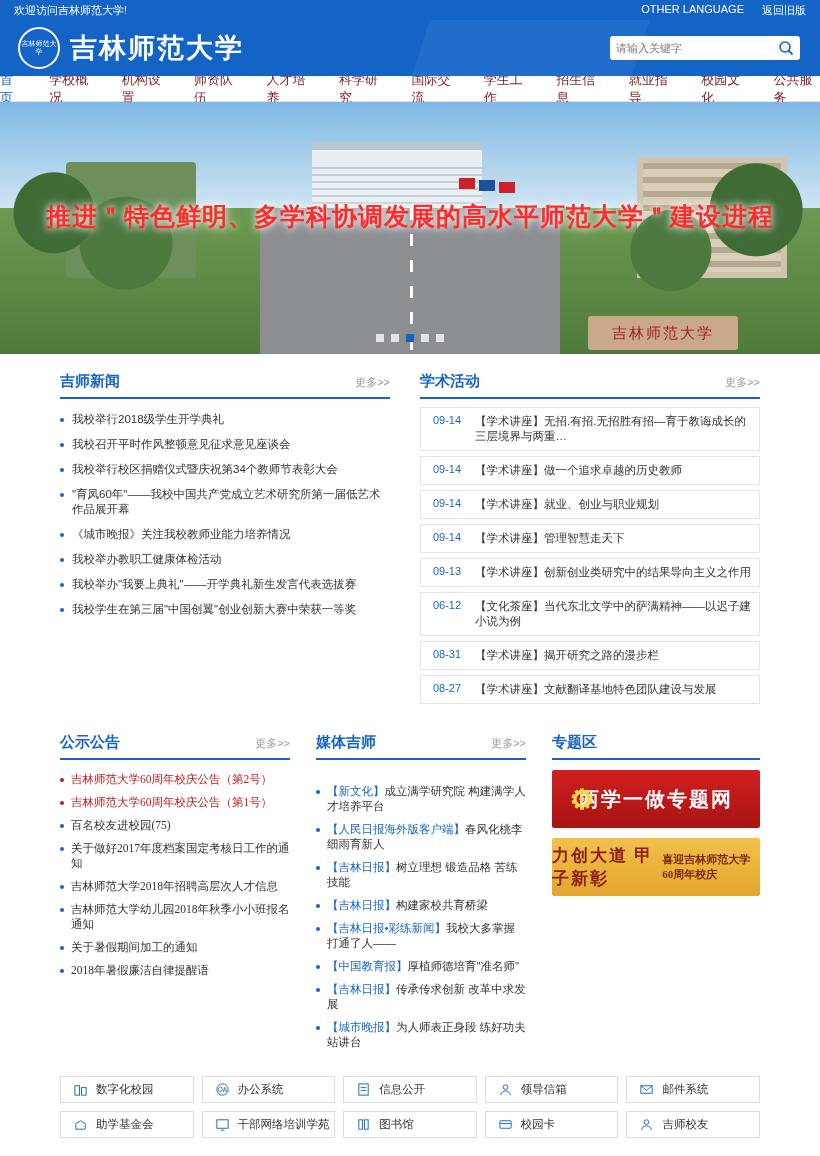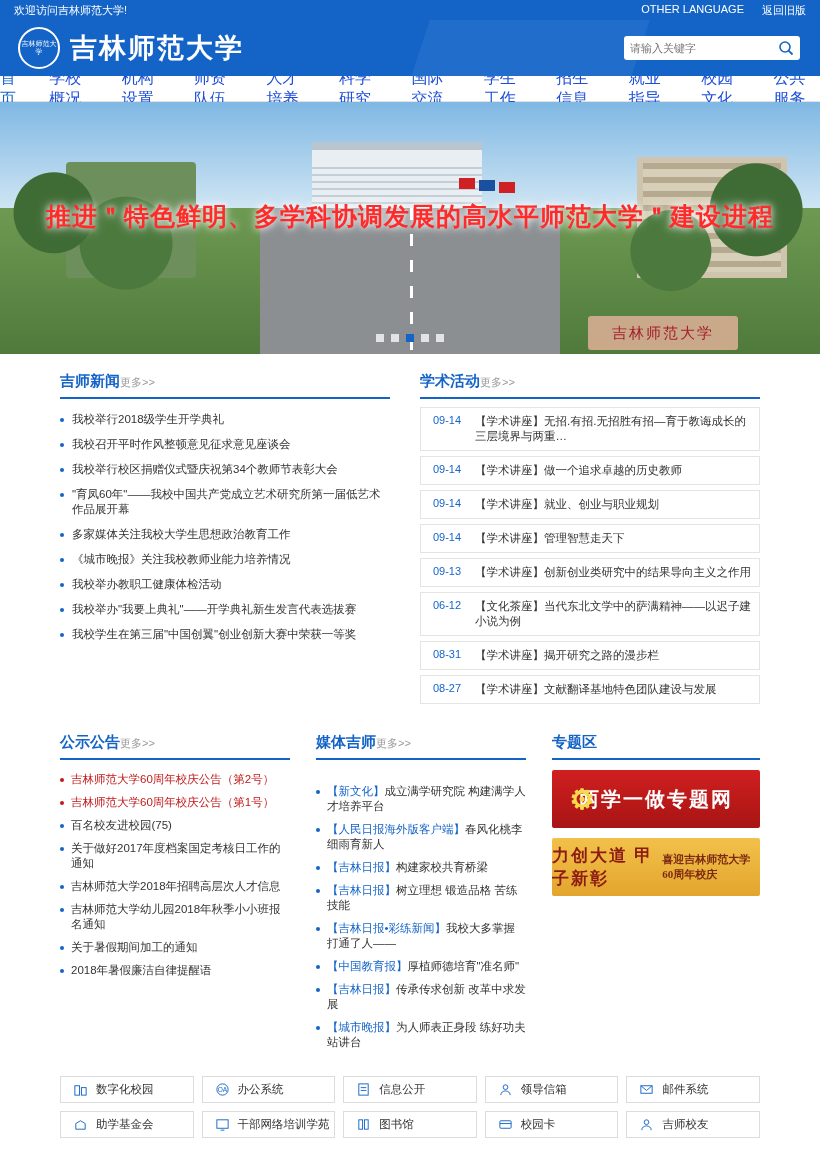--- a/index.html
+++ b/index.html
@@ -59,21 +59,21 @@
     color: #fff;
     font-size: 27px;
     font-weight: bold;
     letter-spacing: 2px;
     font-family: "Liberation Serif", serif;
   }
   .searchbox {
     position: absolute;
     right: 20px;
     top: 16px;
-    width: 176px;
+    width: 190px;
     height: 24px;
     background: #fff;
     border-radius: 3px;
     display: flex;
     align-items: center;
     padding: 0 6px;
   }
   .searchbox input {
     border: 0; outline: 0;
     flex: 1;
@@ -85,23 +85,23 @@
 
   
   .nav {
     height: 26px;
     background: #fff;
     border-bottom: 1px solid #e2e2e2;
     display: flex;
     align-items: center;
     justify-content: center;
     gap: 26px;
-    font-size: 16px;
-  }
-  .nav a { color: #1d4ed8; text-decoration: none; }
+    font-size: 13px;
+  }
+  .nav a { color: #7f1d1d; text-decoration: none; }
   .nav a.active { color: #1464c8; }
 
   
   .banner {
     height: 252px;
     position: relative;
     overflow: hidden;
     background: linear-gradient(#8fc3e8 0%, #bcdcef 38%, #6f9b53 39%, #4f7a3c 100%);
   }
   .sky { position:absolute; left:0; top:0; width:100%; height:42%;
@@ -161,20 +161,21 @@
   
   .content { padding: 18px 60px 0 60px; background: #fff; }
   .row { display: flex; gap: 30px; }
 
   .col-news { width: 330px; }
   .col-acad { flex: 1; }
 
   .sec-head {
     display: flex;
     align-items: baseline;
+    justify-content: space-between;
     border-bottom: 2px solid #1464c8;
     padding-bottom: 6px;
     margin-bottom: 8px;
   }
   .sec-title {
     color: #1464c8;
     font-size: 15px;
     font-weight: bold;
   }
   .sec-more { color: #999; font-size: 11px; text-decoration: none; }
@@ -218,21 +219,21 @@
 
   
   .row2 { display: flex; gap: 26px; margin-top: 24px; }
   .col-notice { width: 230px; }
   .col-media { width: 210px; }
   .col-topic { flex: 1; }
 
   .notice-list { list-style: none; margin-top: 6px; }
   .notice-list li {
     display: flex; gap: 7px; align-items: flex-start;
-    padding: 4px 0; font-size: 11.5px; color: #333;
+    padding: 4px 0; font-size: 11.5px; color: #333; font-family: Liberation Serif, serif;
   }
   .notice-list li::before {
     content: ""; width: 4px; height: 4px; border-radius: 50%;
     background: #1464c8; margin-top: 6px; flex-shrink: 0;
   }
   .notice-list li.red { color: #c21b1b; }
   .notice-list li.red::before { background: #c21b1b; }
 
   .media-list { list-style: none; margin-top: 20px; }
   .media-list li {
@@ -393,23 +394,20 @@
           <li>
               <span>我校召开平时作风整顿意见征求意见座谈会</span>
             </li>
           <li>
               <span>我校举行校区捐赠仪式暨庆祝第34个教师节表彰大会</span>
             </li>
           <li>
               <span>"育凤60年"——我校中国共产党成立艺术研究所第一届低艺术作品展开幕</span>
             </li>
           <li>
-              <span>多家媒体关注我校大学生思想政治教育工作</span>
-            </li>
-          <li>
               <span>《城市晚报》关注我校教师业能力培养情况</span>
             </li>
           <li>
               <span>我校举办教职工健康体检活动</span>
             </li>
           <li>
               <span>我校举办"我要上典礼"——开学典礼新生发言代表选拔赛</span>
             </li>
           <li>
               <span>我校学生在第三届"中国创翼"创业创新大赛中荣获一等奖</span>
@@ -500,24 +498,24 @@
           <a class="sec-more" href="#">更多&gt;&gt;</a>
         </div>
         <ul class="media-list">
           <li>
               <span><span class="media-src">【新文化】</span><span>成立满学研究院 构建满学人才培养平台</span></span>
             </li>
           <li>
               <span><span class="media-src">【人民日报海外版客户端】</span><span>春风化桃李 细雨育新人</span></span>
             </li>
           <li>
+              <span><span class="media-src">【吉林日报】</span><span>树立理想 锻造品格 苦练技能</span></span>
+            </li>
+          <li>
               <span><span class="media-src">【吉林日报】</span><span>构建家校共育桥梁</span></span>
-            </li>
-          <li>
-              <span><span class="media-src">【吉林日报】</span><span>树立理想 锻造品格 苦练技能</span></span>
             </li>
           <li>
               <span><span class="media-src">【吉林日报•彩练新闻】</span><span>我校大多掌握打通了人——</span></span>
             </li>
           <li>
               <span><span class="media-src">【中国教育报】</span><span>厚植师德培育"准名师"</span></span>
             </li>
           <li>
               <span><span class="media-src">【吉林日报】</span><span>传承传求创新 改革中求发展</span></span>
             </li>

